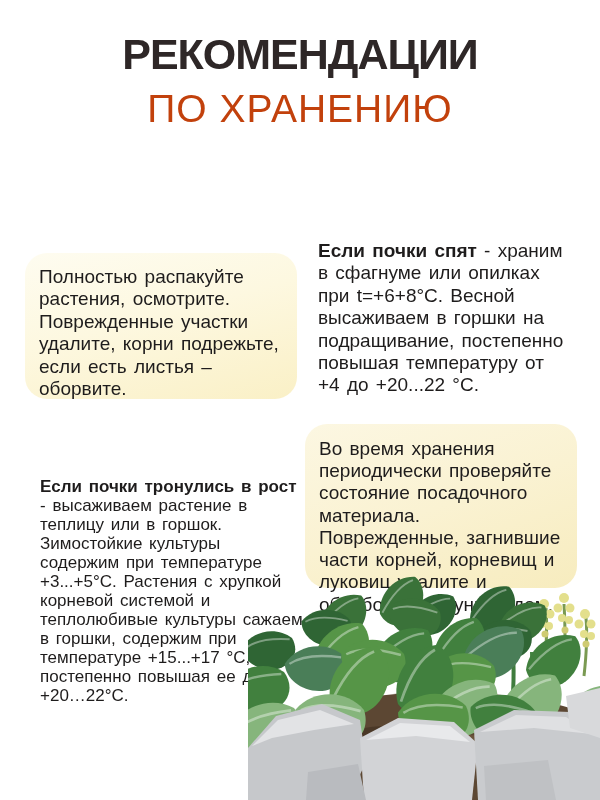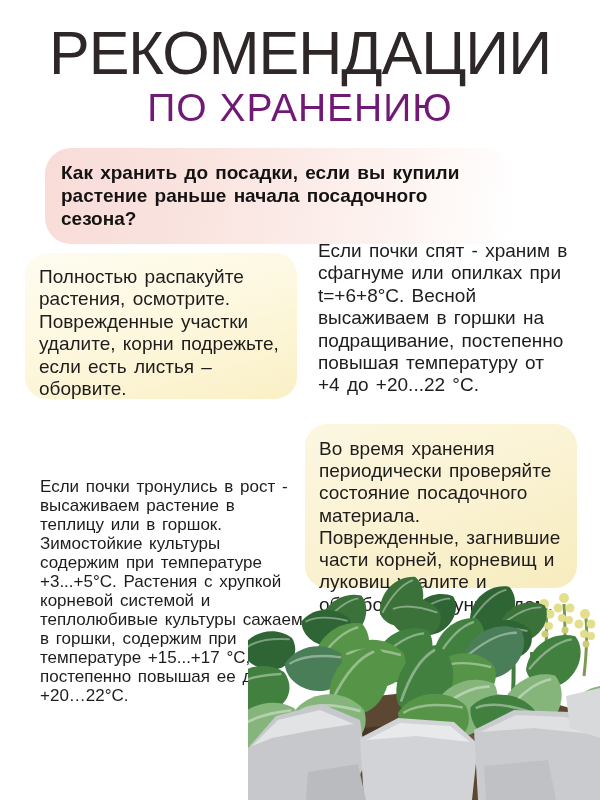--- a/index.html
+++ b/index.html
@@ -7,32 +7,32 @@
     position: relative;
     width: 600px;
     height: 800px;
     background: #ffffff;
     overflow: hidden;
     font-family: "Liberation Sans", sans-serif;
     color: #1e1c1c;
   }
   .header { position: absolute; top: 22px; left: 0; width: 600px; text-align: center; }
   .title {
-    font-size: 61px;
-    font-weight: 400;
+    font-size: 43px;
+    font-weight: 700;
     letter-spacing: -1px;
     line-height: 1.04;
     color: #2e2727;
-    margin: 0;
+    margin: 10px;
   }
   .subtitle {
     font-size: 39px;
     font-weight: 400;
     letter-spacing: 1px;
-    color: #701a75;
+    color: #c2410c;
     margin: 1px 0 0 0;
   }
   .question {
     position: absolute;
     left: 45px;
     top: 148px;
     width: 468px;
     box-sizing: border-box;
     padding: 14px 14px 14px 16px;
     border-radius: 26px;
@@ -83,42 +83,39 @@
     left: 305px;
     top: 424px;
     width: 272px;
     height: 164px;
     padding: 14px 10px 14px 14px;
     background: linear-gradient(160deg, #fcf7e2 0%, #faf2d2 50%, #f7ecbe 100%);
     font-size: 19px;
     line-height: 1.17;
     word-spacing: 2px;
   }
-  .lead { font-weight: 400; }
+  .lead { font-weight: 700; }
   .plant {
     position: absolute;
     left: 248px;
     top: 576px;
     width: 352px;
     height: 224px;
   }
 </style>
 </head>
 <body>
 
 <div class="page">
 
   <div class="header">
     <div class="title">РЕКОМЕНДАЦИИ</div>
     <div class="subtitle">ПО ХРАНЕНИЮ</div>
   </div>
 
-  <div class="question">
-    <span>Как хранить до посадки, если вы купили растение раньше начала посадочного сезона?</span>
-  </div>
 
   <div class="card card-unpack">
     <span>Полностью распакуйте растения, осмотрите. Поврежденные участки удалите, корни подрежьте, если есть листья – оборвите.</span>
   </div>
 
   <div class="text-dormant">
     <span class="lead">Если почки спят</span><span> - храним в сфагнуме или опилках при t=+6+8°С. Весной высаживаем в горшки на подращивание, постепенно повышая температуру от +4 до +20...22 °С.</span>
   </div>
 
   <div class="text-growing">

